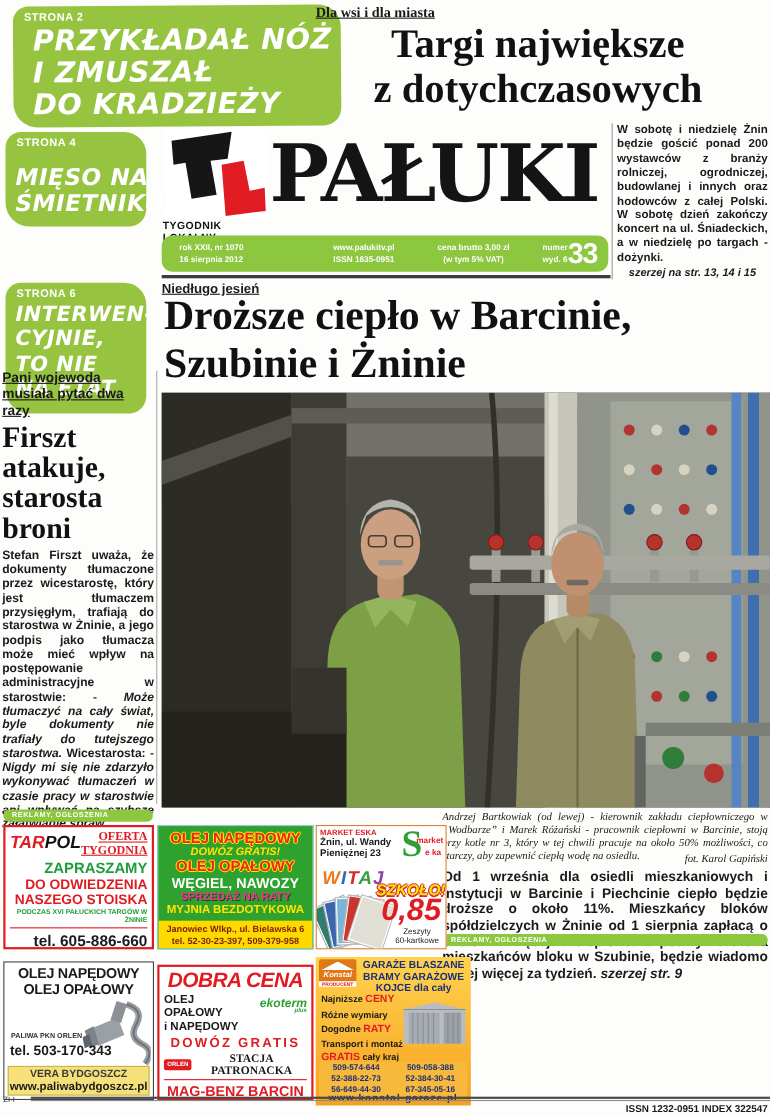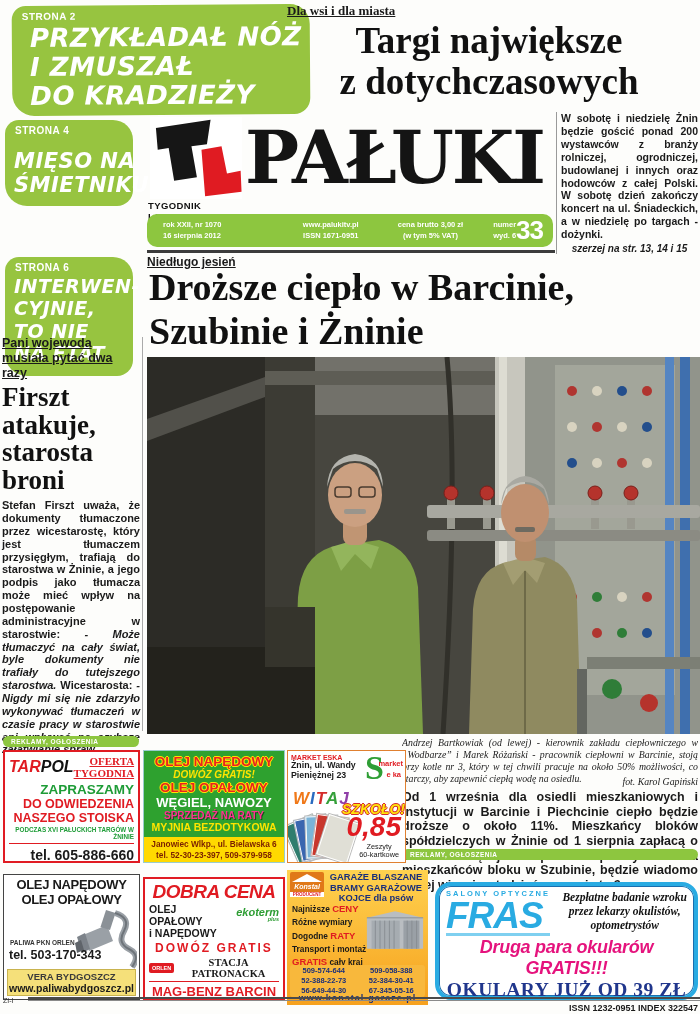--- a/index.html
+++ b/index.html
@@ -222,21 +222,21 @@
       <polygon points="56,36 78,32 84,62 99,59 100,82 60,87" fill="#e01b22"></polygon>
     </svg>
   </div>
   <div class="logo-tagline">TYGODNIK LOKALNY</div>
   <div class="logo-title">PAŁUKI</div>
 
   <div class="infobar">
     <div class="ib-cell ib-edition ml">rok XXII, nr 1070
 16 sierpnia 2012</div>
     <div class="ib-cell ib-web ml">www.palukitv.pl
-ISSN 1671-0951</div>
+ISSN 1635-0951</div>
     <div class="ib-cell ib-price ml">cena brutto 3,00 zł
 (w tym 5% VAT)</div>
     <div class="ib-cell ib-issue ml">numer
 wyd. 6</div>
     <div class="ib-number">33</div>
   </div>
   <div class="rule-main"></div>
   <div class="vrule-brief"></div>
   <div class="vrule-left"></div>
 
@@ -440,21 +440,21 @@
     <div class="mb-phone">tel. 52-383-21-54, 605-610-845</div>
   </div>
 
   <div class="ad ad-konstal">
     <div class="kn-head">
       <div class="kn-logo"><span>Konstal</span>
         <span class="kn-logo-sub">PRODUCENT</span>
       </div>
       <div class="kn-header ml">GARAŻE BLASZANE
 BRAMY GARAŻOWE
-KOJCE dla psów</div>
+KOJCE dla cały</div>
     </div>
     <div class="kn-feats">
       <div><span>Najniższe </span><span class="kn-red">CENY</span></div>
       <div>Różne wymiary</div>
       <div><span>Dogodne </span><span class="kn-red">RATY</span></div>
       <div>Transport i montaż</div>
       <div><span class="kn-red">GRATIS</span><span> cały kraj</span></div>
     </div>
     <div class="kn-garage">
       <svg width="60" height="48" viewBox="0 0 64 48">
@@ -478,32 +478,18 @@
       <span>509-574-644</span>
       <span>509-058-388</span>
       <span>52-388-22-73</span>
       <span>52-384-30-41</span>
       <span>56-649-44-30</span>
       <span>67-345-05-16</span>
     </div>
     <div class="kn-web">www.konstal-garaze.pl</div>
   </div>
 
-  <div class="ad ad-fras">
-    <div class="fr-head">
-      <div class="fr-left">
-        <div class="fr-salony">SALONY OPTYCZNE</div>
-        <div class="fr-logo">FRAS</div>
-      </div>
-      <div class="fr-text ml">Bezpłatne badanie wzroku
-przez lekarzy okulistów,
-optometrystów</div>
-    </div>
-    <div class="fr-promo">Druga para okularów GRATIS!!!</div>
-    <div class="fr-price">OKULARY JUŻ OD 39 ZŁ</div>
-
-  </div>
 
   <div class="footer-rule"></div>
   <div class="imprint">ZI-I</div>
   <div class="issn">ISSN 1232-0951 INDEX 322547</div>
 
 </div>
 
 </body></html>

